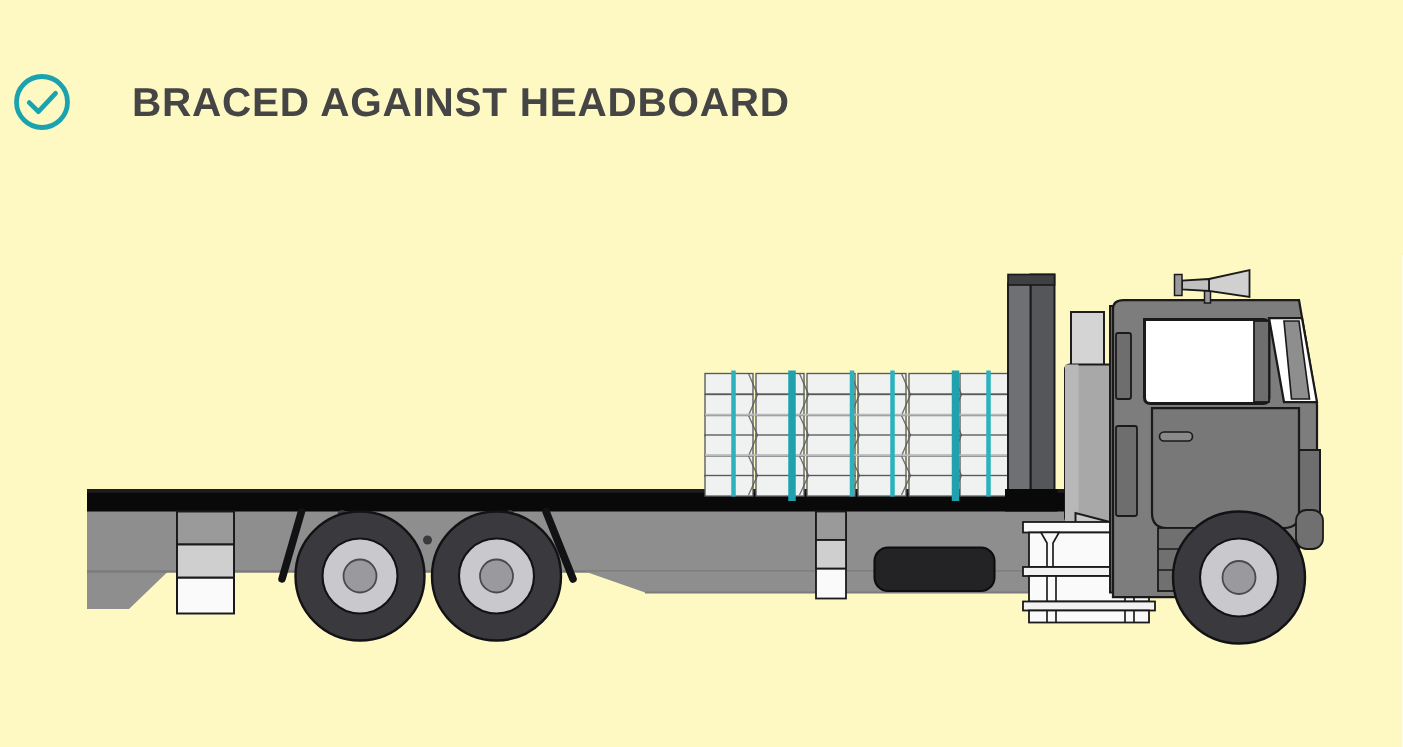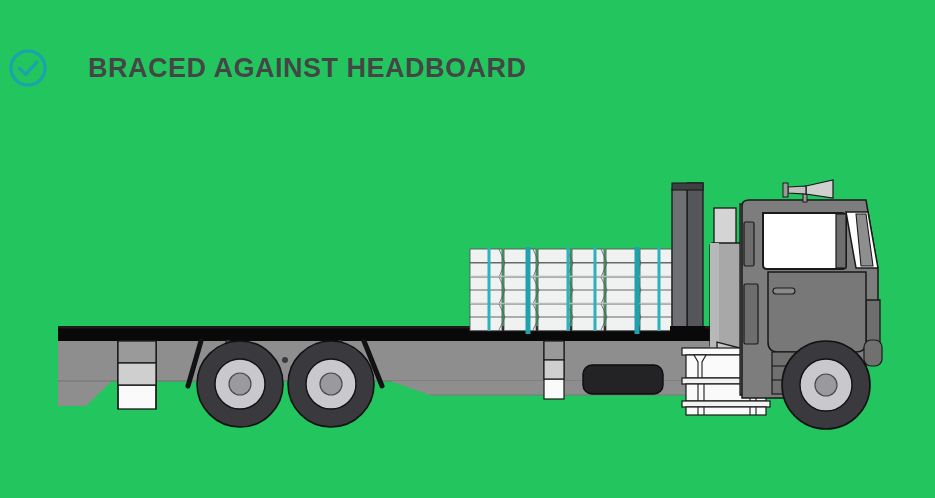--- a/index.html
+++ b/index.html
@@ -8,21 +8,21 @@
     padding: 0;
     background: #ffffff;
   }
   body {
     font-family: "Liberation Sans", sans-serif;
   }
   #page {
     position: relative;
     width: 935px;
     height: 498px;
-    background: #22c55e;
+    background: #fef9c3;
     overflow: hidden;
   }
   
   #header {
     position: absolute;
     left: 0px;
     top: 38px;
     width: 935px;
     height: 62px;
     display: flex;

